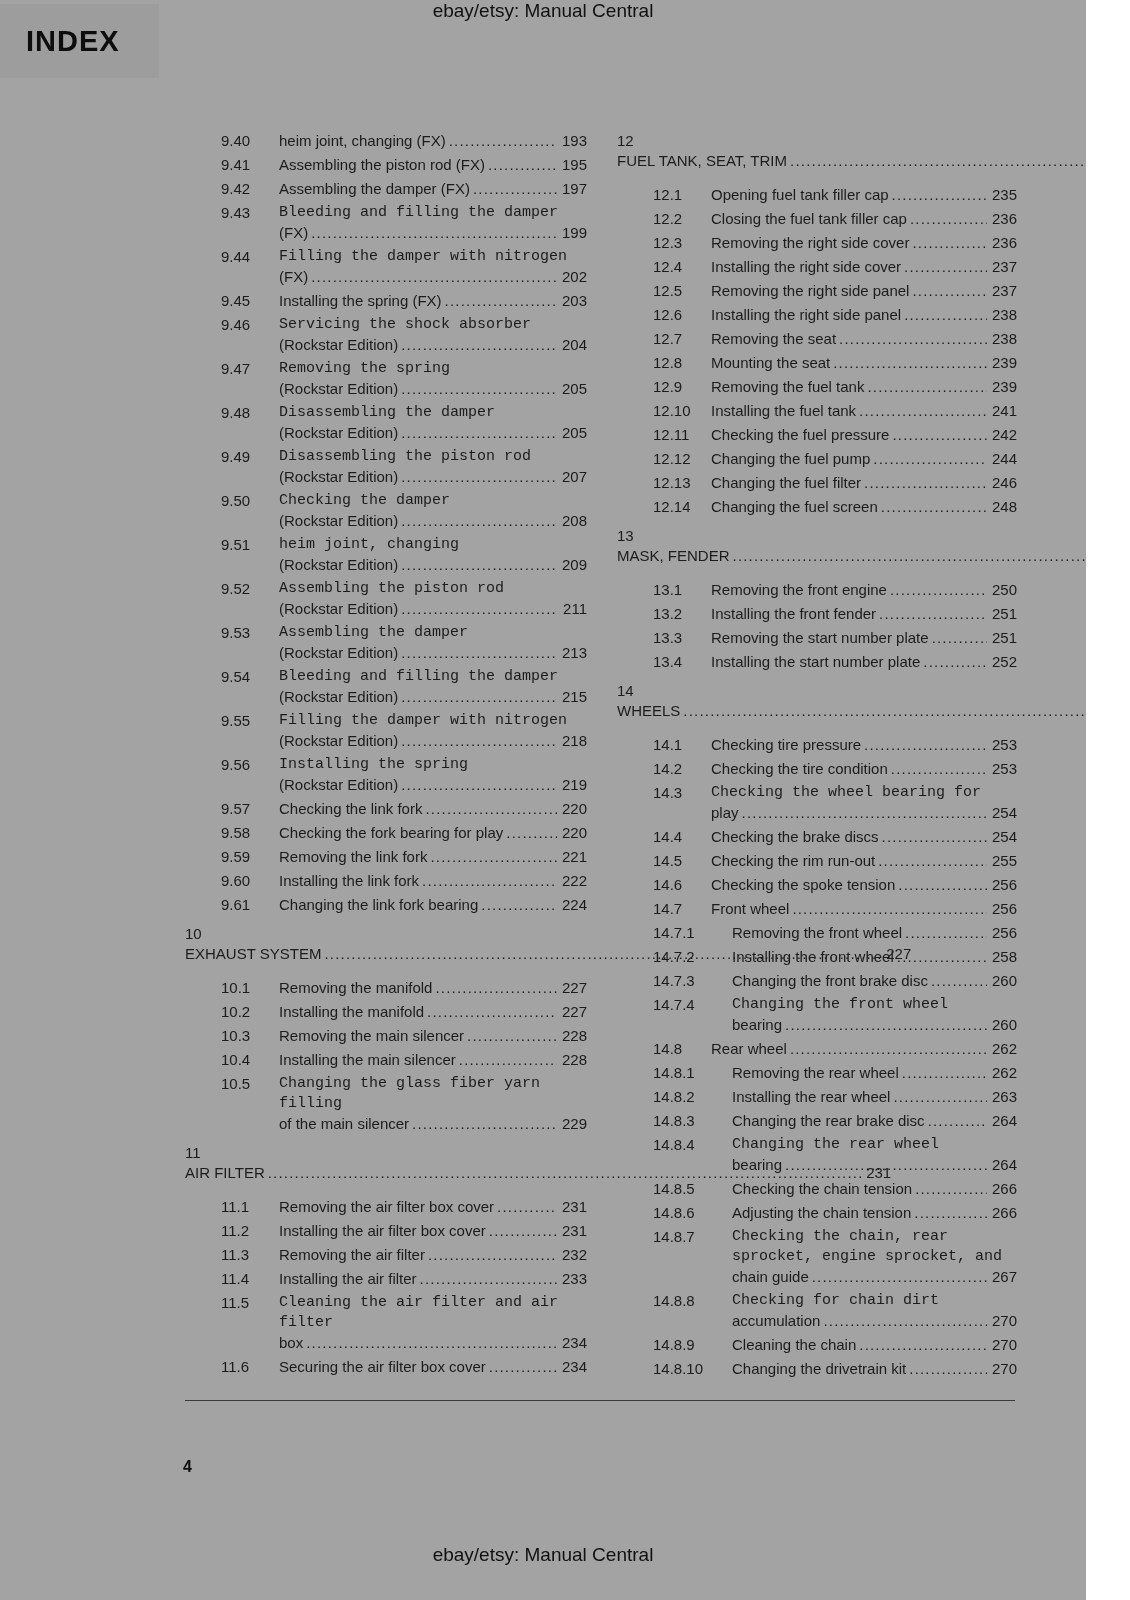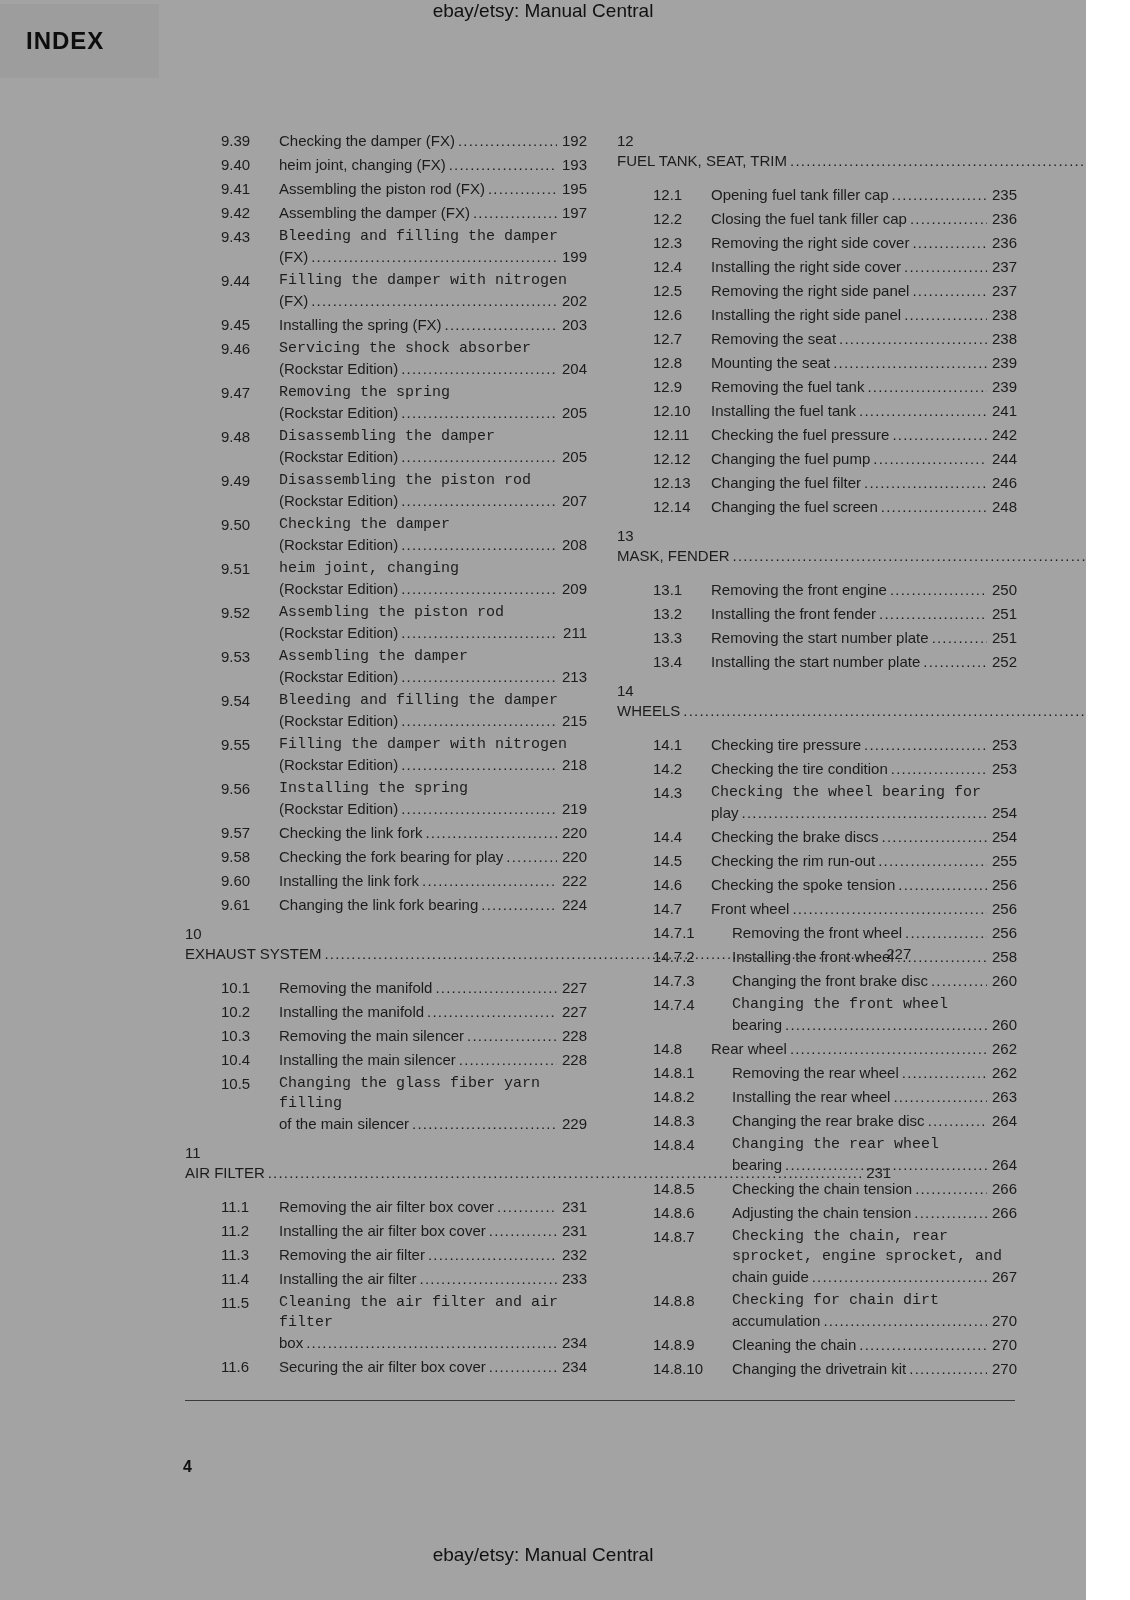--- a/index.html
+++ b/index.html
@@ -25,21 +25,21 @@
   .index-box {
     position: absolute;
     top: 4px; left: 0;
     width: 159px; height: 74px;
     background: #9d9d9d;
     display: flex;
     align-items: center;
     padding-left: 26px;
   }
   .index-box span {
-    font-size: 24px;
+    font-size: 29px;
     font-weight: bold;
     color: #0d0d0d;
     letter-spacing: 1px;
   }
 
   .toc-column {
     position: absolute;
     top: 131px;
   }
   .col-left  { left: 185px; width: 402px; }
@@ -108,30 +108,20 @@
 <div class="page">
 
   <div class="header-title">ebay/etsy: Manual Central</div>
 
   <div class="index-box">
     <span>INDEX</span>
   </div>
 
   <div class="toc-column col-left" id="col-left">
       <div class="toc-entry level-2">
-        <span class="num">9.39</span>
-        <div class="body">
-          <div class="lastline">
-            <span class="tpart">Checking the damper (FX)</span>
-            <span class="dots"></span>
-            <span class="pagenum">192</span>
-          </div>
-        </div>
-      </div>
-      <div class="toc-entry level-2">
         <span class="num">9.40</span>
         <div class="body">
           <div class="lastline">
             <span class="tpart">heim joint, changing (FX)</span>
             <span class="dots"></span>
             <span class="pagenum">193</span>
           </div>
         </div>
       </div>
       <div class="toc-entry level-2">
@@ -317,20 +307,30 @@
           </div>
         </div>
       </div>
       <div class="toc-entry level-2">
         <span class="num">9.58</span>
         <div class="body">
           <div class="lastline">
             <span class="tpart">Checking the fork bearing for play</span>
             <span class="dots"></span>
             <span class="pagenum">220</span>
+          </div>
+        </div>
+      </div>
+      <div class="toc-entry level-2">
+        <span class="num">9.59</span>
+        <div class="body">
+          <div class="lastline">
+            <span class="tpart">Removing the link fork</span>
+            <span class="dots"></span>
+            <span class="pagenum">221</span>
           </div>
         </div>
       </div>
       <div class="toc-entry level-2">
         <span class="num">9.60</span>
         <div class="body">
           <div class="lastline">
             <span class="tpart">Installing the link fork</span>
             <span class="dots"></span>
             <span class="pagenum">222</span>

